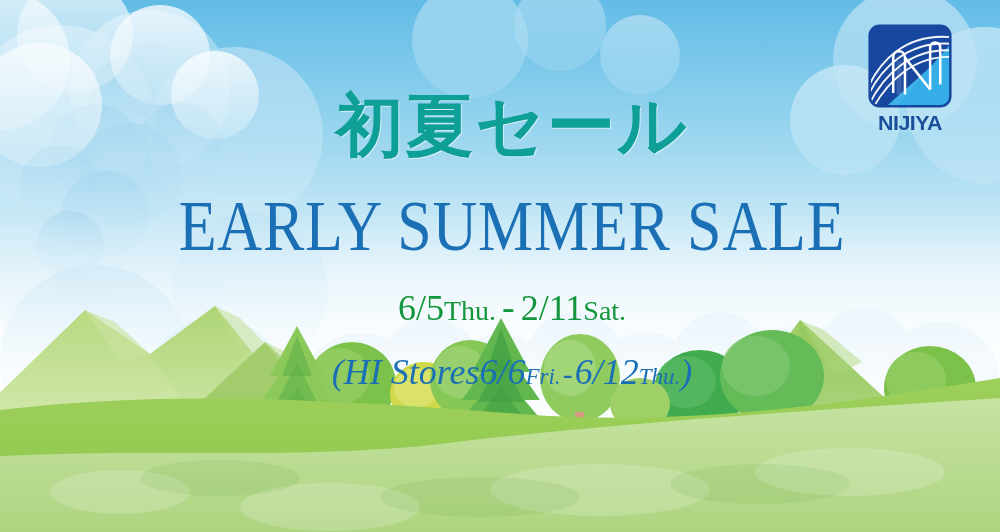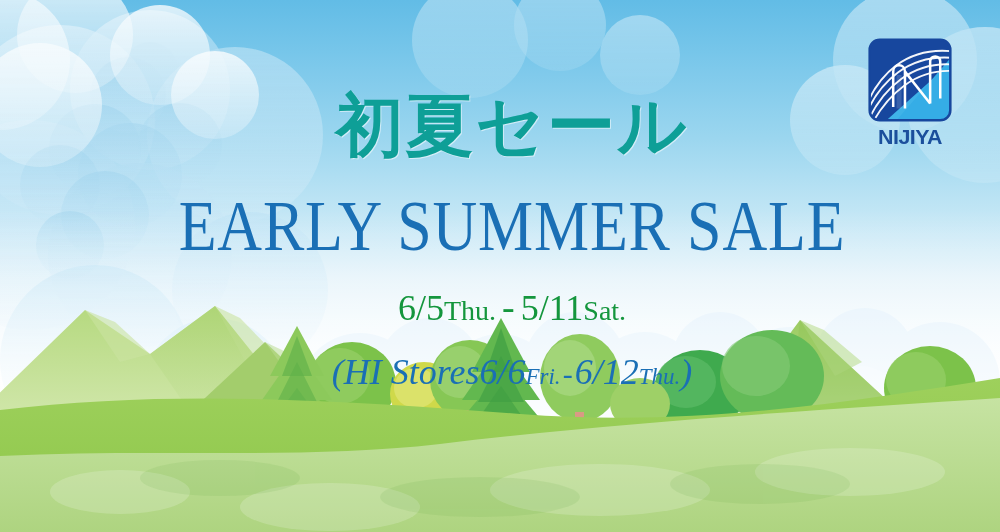--- a/index.html
+++ b/index.html
@@ -104,21 +104,21 @@
   .sub-dates .dash{
     font-family:"Liberation Serif", serif;
     font-size:30px;
     padding:0 2px;
   }
 
   
   #logo{
     position:absolute;
     left:866px;
-    top:38px;
+    top:24px;
     width:88px;
     text-align:center;
   }
   #logo .mark{
     width:84px;height:84px;
     margin:0 auto;
     display:block;
   }
   #logo .word{
     display:block;
@@ -336,21 +336,21 @@
     </svg>
   </div>
 
   <div id="copy">
 
     <h1 class="jp-title">初夏セール</h1>
 
     <h2 class="en-title">EARLY SUMMER SALE</h2>
 
     <p class="dates">
-      <span class="big">6/5</span><span class="small">Thu.</span><span class="dash">-</span><span class="big">5/11</span><span class="small">Sat.</span>
+      <span class="big">6/5</span><span class="small">Thu.</span><span class="dash">-</span><span class="big">2/11</span><span class="small">Sat.</span>
     </p>
 
     <p class="sub-dates">
       <span class="big">(</span><span class="big">HI Stores</span><span class="big">6/6</span><span class="small">Fri.</span><span class="dash">-</span><span class="big">6/12</span><span class="small">Thu.</span><span class="big">)</span>
     </p>
   </div>
 
   <div id="logo">
     <svg class="mark" viewBox="0 0 100 100" xmlns="http://www.w3.org/2000/svg">
       <defs>

